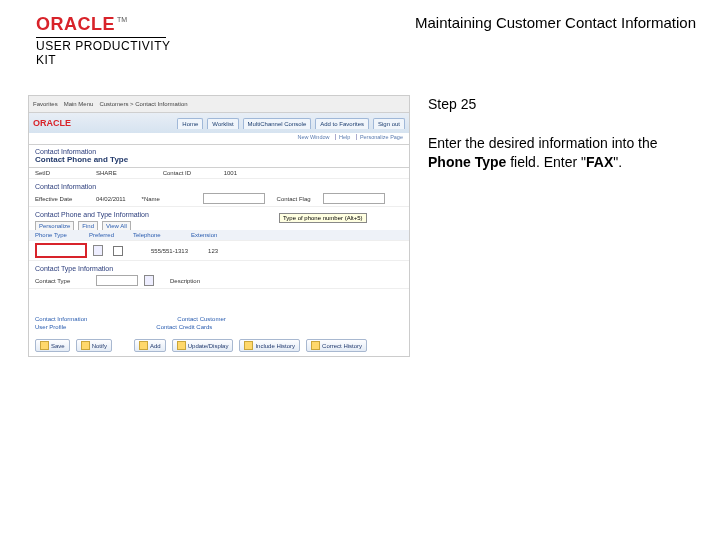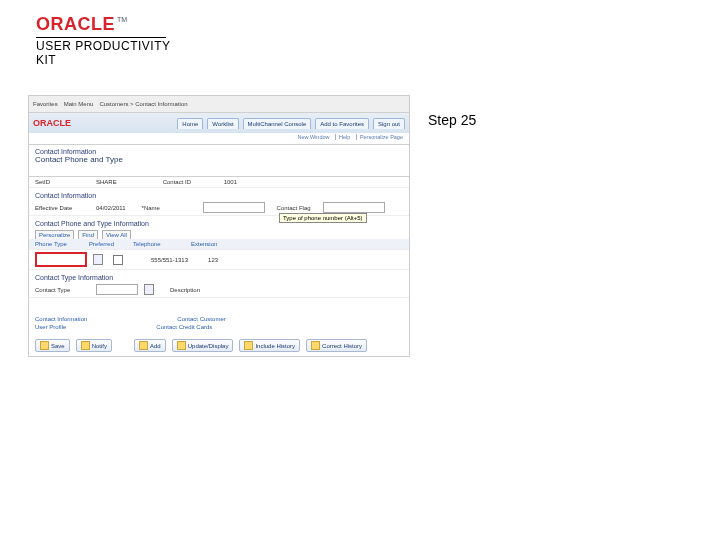--- a/index.html
+++ b/index.html
@@ -73,21 +73,20 @@
     height: 260px;
     border: 1px solid #ccc;
     position: relative;
     background: #fff;
     overflow: hidden;
   }
   .instructions {
     width: 260px;
     font-size: 14px;
     line-height: 1.35;
-    margin-top: 16px;
   }
   .instructions .step {
     margin-bottom: 20px;
   }
   .instructions b { font-weight: bold; }
 
   
   .ss-topbar {
     height: 16px;
     background: #efefef;
@@ -126,23 +125,23 @@
     padding: 1px 6px 0 0;
   }
   .ss-linksrow span { margin-left: 4px; }
   .ss-section-title {
     font-size: 7px;
     color: #2a3c7b;
     padding: 3px 6px 0 6px;
   }
   .ss-section-heading {
     font-size: 8px;
-    font-weight: normal;
+    font-weight: bold;
     color: #233a6b;
-    padding: 0 6px 12px 6px;
+    padding: 0 6px 3px 6px;
     border-bottom: 1px solid #d0d0d0;
   }
   .ss-row {
     display: flex;
     align-items: center;
     gap: 6px;
     padding: 2px 6px;
     font-size: 6px;
     color: #333;
     border-bottom: 1px solid #eee;
@@ -233,20 +232,21 @@
 </style>
 </head>
 <body>
 
 <div class="header">
   <div class="logo-block">
     <span class="logo-oracle">ORACLE</span><span class="logo-tm">TM</span>
     <hr class="logo-rule">
     <div class="logo-sub">USER PRODUCTIVITY KIT</div>
   </div>
+  <div class="doc-title">Maintaining Customer Contact Information</div>
 </div>
 
 <div class="main">
 
   <div class="screenshot-frame">
 
     <div class="ss-topbar">
       <span>Favorites</span>
       <span>Main Menu</span>
       <span>Customers  &gt;  Contact Information</span>
@@ -357,15 +357,18 @@
       <span class="ss-btn">
           <span class="bicon"></span>
           <span>Correct History</span>
         </span>
     </div>
 
   </div>
 
   <div class="instructions">
     <div class="step">Step 25</div>
+    <div>
+      <span>Enter the desired information into the </span><b>Phone Type</b><span> field. Enter "</span><b>FAX</b><span>".</span>
+    </div>
   </div>
 
 </div>
 
 </body></html>

